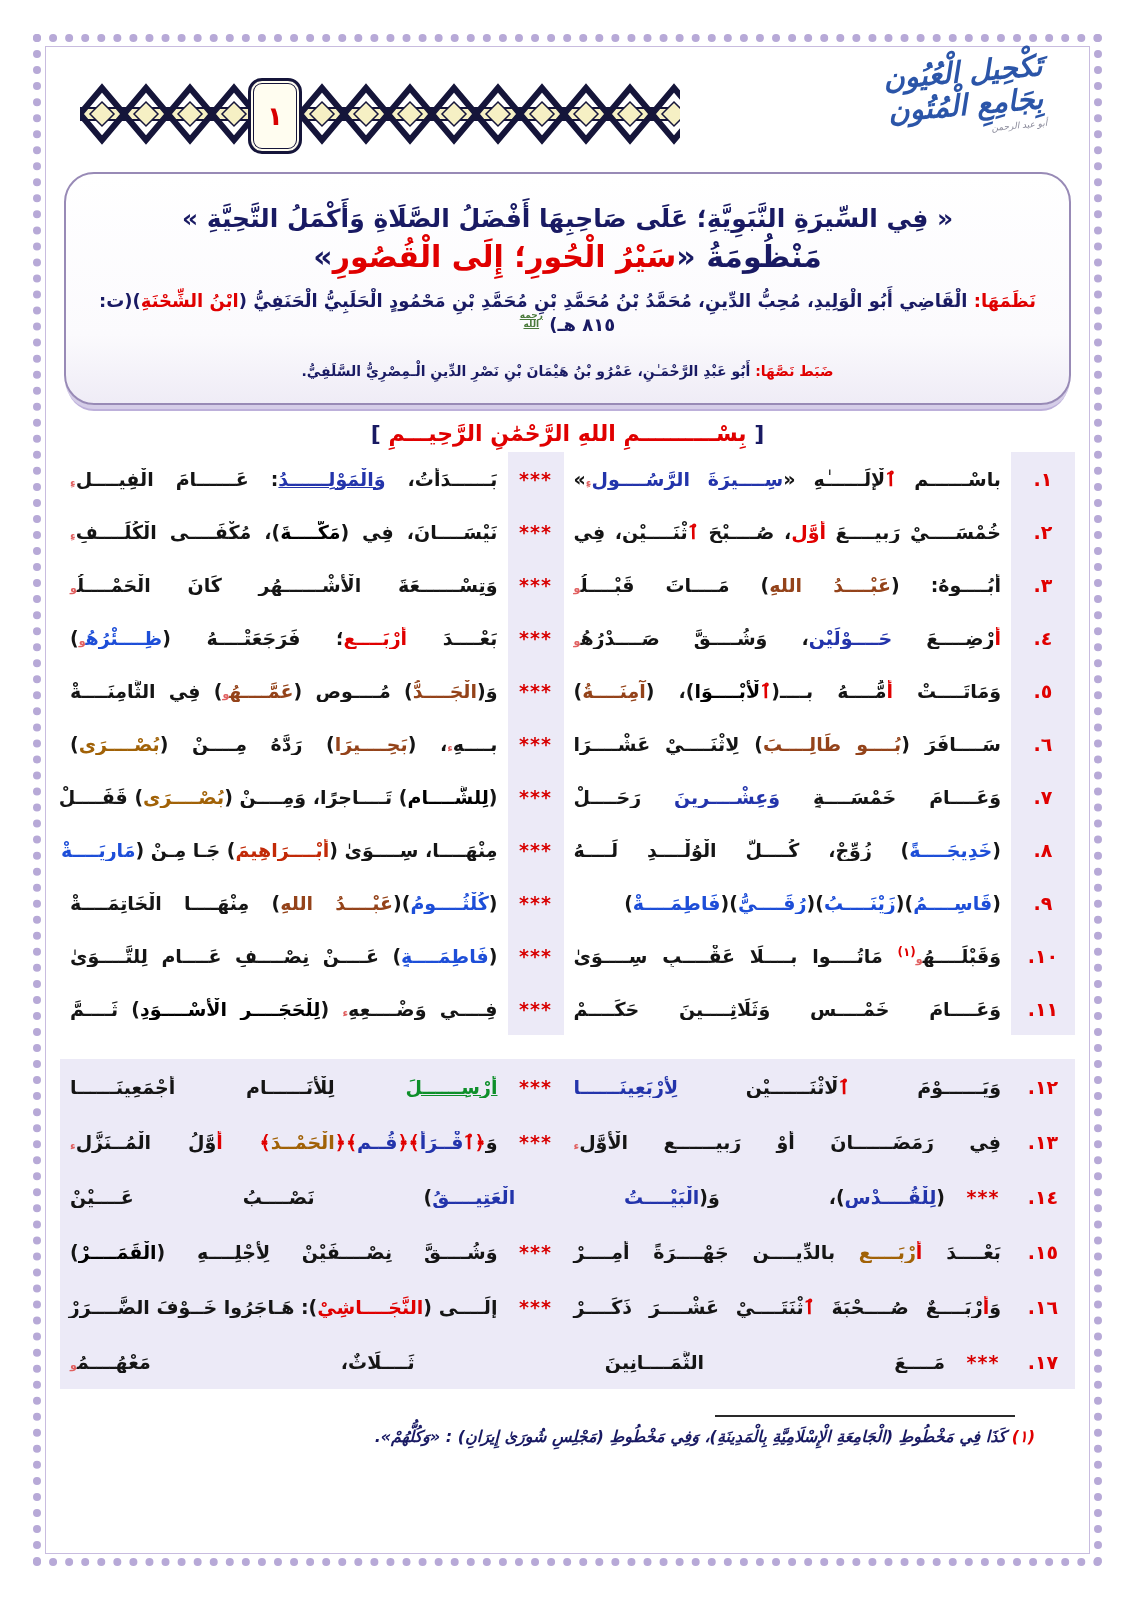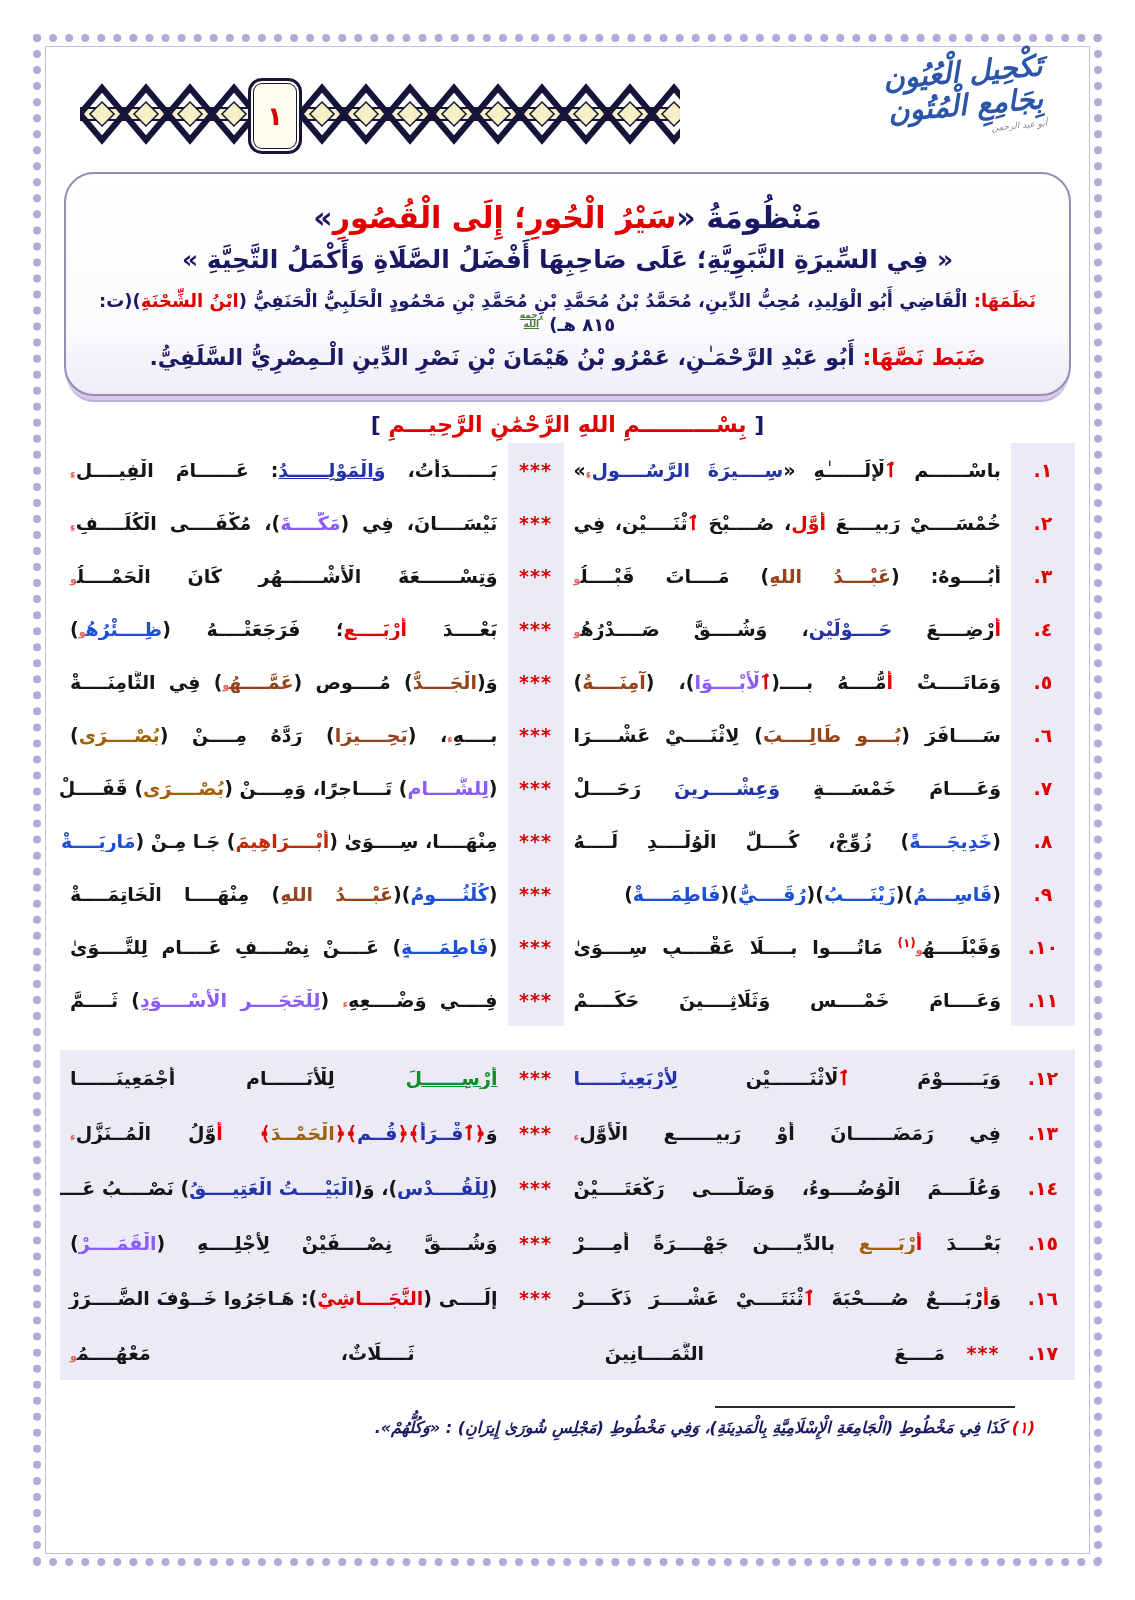--- a/index.html
+++ b/index.html
@@ -31,21 +31,21 @@
 
   
   .title-box{margin:6px 4px 0 4px;border:2px solid #988ab6;border-radius:30px;
     background:linear-gradient(#ffffff 0%,#fbfafd 70%,#efecf6 100%);
     box-shadow:0 5px 0 -1px #d5cde8,0 9px 0 -3px #bdb0da;
     padding:20px 24px 18px 24px;text-align:center;}
   .tb-line{margin:6px 0;}
   .tb-l1{font-size:30px;font-weight:bold;}
   .tb-l2{font-size:25px;font-weight:bold;margin-top:10px;}
   .tb-l3{font-size:18px;font-weight:bold;margin-top:16px;}
-  .tb-l4{font-size:22px;font-weight:bold;margin-top:10px;}
+  .tb-l4{font-size:14px;font-weight:bold;margin-top:28px;}
 
   
   .basmala{ text-align:center;margin:16px 0 6px 0;font-size:22px;font-weight:bold;}
 
   
   .poem{margin-top:6px;}
   .vrow{display:flex;align-items:center;height:53px;}
   .vrow.band{background:#eceaf7;height:55px;}
   .gap-row{height:24px;}
   .num{width:64px;flex:0 0 64px;text-align:center;color:#e00000;
@@ -58,21 +58,21 @@
   .vrow.band .sep{background:transparent;}
   .hemi{flex:1 1 0;font-size:19px;font-weight:bold;color:#151515;padding:0 10px;
     text-align:justify;text-align-last:justify;white-space:nowrap;overflow:hidden;}
 
   
   .seg-k{color:#151515;}
   .seg-r{color:#e00000;}
   .seg-b{color:#2334ab;}
   .seg-n{color:#191a63;}
   .seg-g{color:#a16207;}
-  .seg-o{color:#8b5cf6;}
+  .seg-o{color:#000000;}
   .seg-m{color:#1d4ed8;}
   .seg-br{color:#94431a;}
   .seg-rb{color:#c22a08;}
   .seg-ub{color:#2334ab;text-decoration:underline;}
   .seg-ug{color:#0e8f2a;text-decoration:underline;}
   .seg-sr{color:#e06060;font-size:11px;}
   .seg-sup{color:#e00000;font-size:12px;vertical-align:7px;}
   .seg-rc{color:#e00000;}
   .seg-orn{color:#4a7a3a;font-size:9px;display:inline-block;line-height:1;
     vertical-align:4px;white-space:pre-line;text-align:center;text-decoration:underline;}
@@ -109,22 +109,22 @@
       </div>
     </div>
     <div class="logo">
       <div class="l1">تَكْحِيل الْعُيُون</div>
       <div class="l2">بِجَامِعِ الْمُتُون</div>
       <div class="sig">أبو عبد الرحمن</div>
     </div>
   </div>
 
   <div class="title-box">
+    <div class="tb-line tb-l2"><span class="seg-n">« فِي السِّيرَةِ النَّبَوِيَّةِ؛ عَلَى صَاحِبِهَا أَفْضَلُ الصَّلَاةِ وَأَكْمَلُ التَّحِيَّةِ »</span></div>
     <div class="tb-line tb-l1"><span class="seg-n">مَنْظُومَةُ </span><span class="seg-n">«</span><span class="seg-r">سَيْرُ الْحُورِ؛ إِلَى الْقُصُورِ</span><span class="seg-n">»</span></div>
-    <div class="tb-line tb-l2"><span class="seg-n">« فِي السِّيرَةِ النَّبَوِيَّةِ؛ عَلَى صَاحِبِهَا أَفْضَلُ الصَّلَاةِ وَأَكْمَلُ التَّحِيَّةِ »</span></div>
     <div class="tb-line tb-l3"><span class="seg-r">نَظَمَهَا: </span><span class="seg-n">الْقَاضِي أَبُو الْوَلِيدِ، مُحِبُّ الدِّينِ، مُحَمَّدُ بْنُ مُحَمَّدِ بْنِ مُحَمَّدِ بْنِ مَحْمُودٍ الْحَلَبِيُّ الْحَنَفِيُّ (</span><span class="seg-r">ابْنُ الشِّحْنَةِ</span><span class="seg-n">)(ت: ٨١٥ هـ) </span><span class="seg-orn">رحمه
 الله</span></div>
     <div class="tb-line tb-l4"><span class="seg-r">ضَبَط نَصَّهَا: </span><span class="seg-n">أَبُو عَبْدِ الرَّحْمَـٰنِ، عَمْرُو بْنُ هَيْمَانَ بْنِ نَصْرِ الدِّينِ الْـمِصْرِيُّ السَّلَفِيُّ.</span></div>
   </div>
 
   <div class="basmala"><span class="seg-n">[ </span><span class="seg-rc">بِسْــــــــــمِ اللهِ الرَّحْمَٰنِ الرَّحِيـــمِ</span><span class="seg-n"> ]</span></div>
 
   <div class="poem">
       <div class="vrow">
         <div class="num">١.</div>
@@ -200,21 +200,20 @@
         <div class="hemi"><span class="seg-ug">أُرْسِــــــلَ</span><span class="seg-k"> لِلْأَنَــــــامِ أَجْمَعِينَــــــا</span></div>
       </div>
       <div class="vrow band">
         <div class="num">١٣.</div>
         <div class="hemi"><span class="seg-k">فِي رَمَضَــــــانَ أَوْ رَبِيــــــعِ الْأَوَّلِ</span><span class="seg-sr">ء</span></div>
         <div class="sep">***</div>
         <div class="hemi"><span class="seg-k">وَ</span><span class="seg-r">﴿</span><span class="seg-r">ٱ</span><span class="seg-b">قْــرَأْ</span><span class="seg-r">﴾﴿</span><span class="seg-b">قُــمِ</span><span class="seg-r">﴾﴿</span><span class="seg-g">الْحَمْــدَ</span><span class="seg-r">﴾ </span><span class="seg-r">أَ</span><span class="seg-k">وَّلُ الْمُــنَزَّلِ</span><span class="seg-sr">ء</span></div>
       </div>
       <div class="vrow band">
         <div class="num">١٤.</div>
-        <div class="hemi"><span class="seg-k">وَعُلِّــــمَ الْوُضُــــوءُ، وَصَلَّــــى رَكْعَتَــــيْنْ</span></div>
         <div class="sep">***</div>
         <div class="hemi"><span class="seg-k">(</span><span class="seg-b">لِلْقُــــدْسِ</span><span class="seg-k">)، وَ(</span><span class="seg-b">الْبَيْــــتُ الْعَتِيــــقُ</span><span class="seg-k">) نَصْــــبُ عَــــيْنْ</span></div>
       </div>
       <div class="vrow band">
         <div class="num">١٥.</div>
         <div class="hemi"><span class="seg-k">بَعْــــدَ </span><span class="seg-r">أَ</span><span class="seg-g">رْبَــــعٍ</span><span class="seg-k"> بِالدِّيــــنِ جَهْــــرَةً أُمِــــرْ</span></div>
         <div class="sep">***</div>
         <div class="hemi"><span class="seg-k">وَشُــــقَّ نِصْــــفَيْنْ لِأَجْلِــــهِ (</span><span class="seg-o">الْقَمَــــرْ</span><span class="seg-k">)</span></div>
       </div>
       <div class="vrow band">

